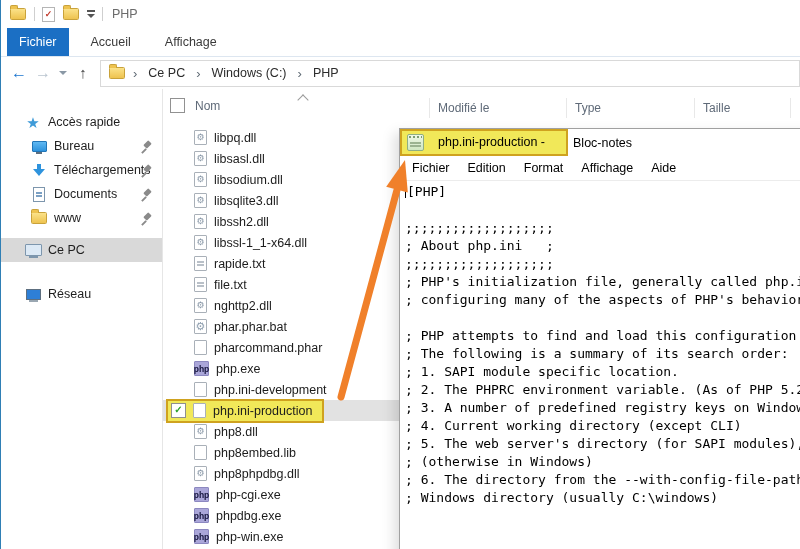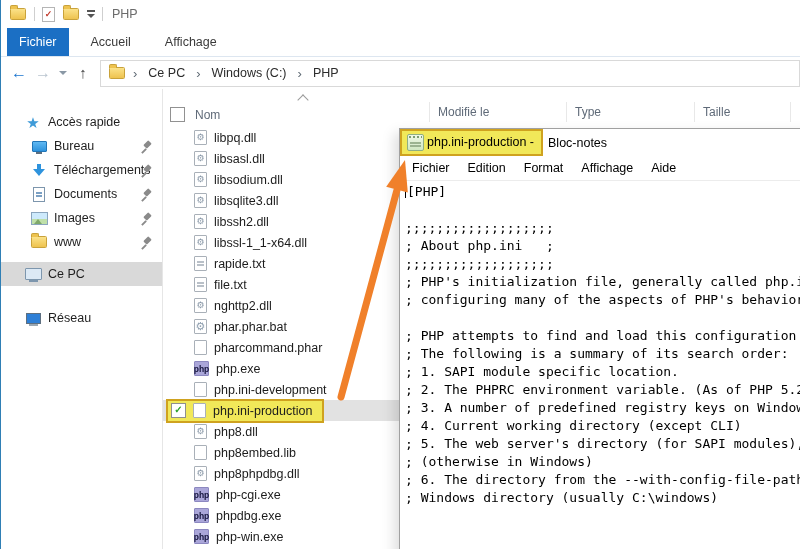--- a/index.html
+++ b/index.html
@@ -63,21 +63,21 @@
   .ic-pc i{width:15px;height:10px;background:#dce9f5;border:1px solid #7d96ad;border-radius:1px}
   .ic-pc i::after{content:"";position:absolute;bottom:-3px;left:3px;width:9px;height:2px;background:#7d96ad}
   .ic-net i{width:13px;height:9px;background:#2e7fd6;border:1px solid #5d6f80}
   .ic-net i::after{content:"";position:absolute;bottom:-3px;left:2px;width:9px;height:2px;background:#9aa7b2}
   .pin{position:absolute;right:10px;width:12px;height:12px}
   .pin::before{content:"";position:absolute;left:5px;top:1px;width:5px;height:7px;background:#8a8a8a;border-radius:1px;transform:rotate(45deg)}
   .pin::after{content:"";position:absolute;left:1px;bottom:0;width:6px;height:2px;background:#8a8a8a;transform:rotate(-45deg)}
 
   
   .filearea{flex:1;position:relative;padding-top:9px;min-width:0}
-  .cols{height:24px;display:flex;align-items:flex-end;color:#5f6a78;font-size:12px;position:relative}
+  .cols{height:24px;display:flex;align-items:flex-start;color:#5f6a78;font-size:12px;position:relative}
   .c0{width:266px;display:flex;align-items:center;box-sizing:border-box}
   .c1{width:137px}.c2{width:128px}.c3{width:96px}
   .c1,.c2,.c3{border-left:1px solid #e8e8e8;height:20px;line-height:20px;padding-left:8px;box-sizing:border-box}
   .cend{border-left:1px solid #e8e8e8;height:20px}
   .cb-h{width:13px;height:13px;border:1px solid #919191;background:#fff;margin-left:7px}
   .colname{margin-left:10px}
   .sortcaret{position:absolute;left:136px;top:-2px;width:7px;height:7px;border-left:1px solid #9a9a9a;border-top:1px solid #9a9a9a;transform:rotate(45deg)}
   .rows{margin-top:5px}
   .frow{height:21px;display:flex;align-items:center;padding-left:31px;font-size:12.5px;color:#1c1c1c;position:relative}
   .frow.selected{background:#e2e2e2;padding-left:0}
@@ -93,22 +93,22 @@
   .fi-txt::after{content:"";position:absolute;left:2px;right:2px;top:3px;bottom:3px;
       background:repeating-linear-gradient(to bottom,rgba(0,0,0,0) 0 1.5px,#b9c0c8 1.5px 3px)}
   .fi-exe{width:15px;height:15px;background:#aaa6d9;border:1px solid #8c88c0;color:#14143c;
       font-size:8.5px;font-weight:bold;border-radius:1px}
   .fname{white-space:nowrap}
 
   
   .notepad{position:absolute;left:399px;top:128px;width:420px;height:430px;background:#fff;
            border:1px solid #a0a0a0;box-shadow:-5px 5px 12px rgba(0,0,0,.13);z-index:5;box-sizing:border-box}
   .np-title{height:27px;display:flex;align-items:center;font-size:12.5px;color:#000}
-  .np-hlbox{display:flex;align-items:center;gap:3px;background:#f1e859;border:2px solid #cfa21f;
-            height:27px;box-sizing:border-box;padding:0 7px 0 5px;margin-top:-1px}
+  .np-hlbox{display:flex;align-items:center;gap:14px;background:#f1e859;border:2px solid #cfa21f;
+            height:27px;box-sizing:border-box;padding:0 21px 0 5px;margin-top:-1px}
   .np-rest{margin-left:5px}
   .np-icon{width:15px;height:15px;background:linear-gradient(#eef7e6,#cfe7c2);border:1px solid #8fae84;border-radius:2px;position:relative;flex:none}
   .np-icon::before{content:"";position:absolute;top:1px;left:1px;right:1px;height:2px;
       background:repeating-linear-gradient(90deg,#7d9c73 0 2px,rgba(0,0,0,0) 2px 4px)}
   .np-icon::after{content:"";position:absolute;left:2px;right:2px;top:6px;bottom:2px;
       background:repeating-linear-gradient(to bottom,rgba(0,0,0,0) 0 1.5px,#9bb390 1.5px 3px)}
   .np-menu{height:24px;display:flex;align-items:center;font-size:12.5px;color:#000;
            border-bottom:1px solid #ececec;padding-left:3px}
   .np-menu span{padding:0 9px}
   .np-content{padding:2px 0 0 5px;font-family:"DejaVu Sans Mono","Liberation Mono",monospace;
@@ -181,27 +181,20 @@
           <i></i>
         </span>
         <span class="side-label">Téléchargements</span>
         <span class="pin"></span>
       </div>
       <div class="side-item ind1">
         <span class="icn ic-docs">
           <i></i>
         </span>
         <span class="side-label">Documents</span>
-        <span class="pin"></span>
-      </div>
-      <div class="side-item ind1">
-        <span class="icn ic-img">
-          <i></i>
-        </span>
-        <span class="side-label">Images</span>
         <span class="pin"></span>
       </div>
       <div class="side-item ind1">
         <span class="icn ic-folder">
           <i></i>
         </span>
         <span class="side-label">www</span>
         <span class="pin"></span>
       </div>
       <div class="side-item selected" style="margin-top: 8px;">

